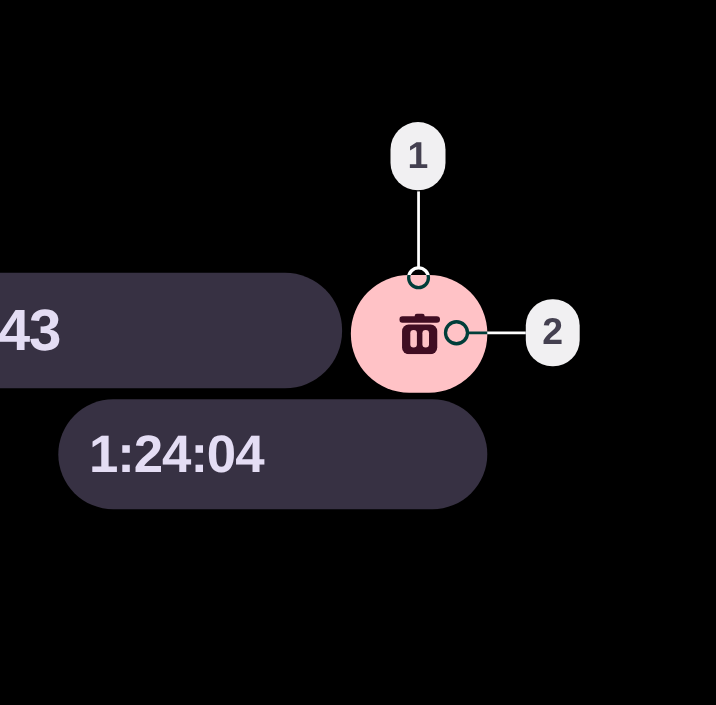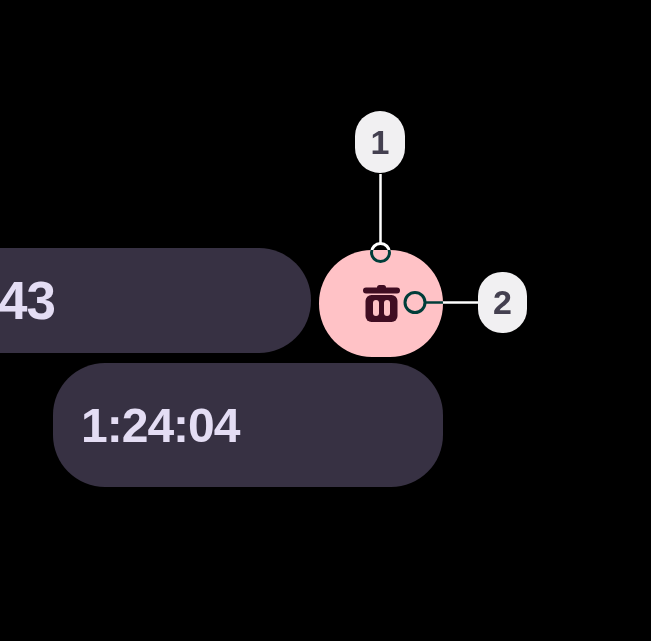--- a/index.html
+++ b/index.html
@@ -31,21 +31,21 @@
     width: 371px;
     height: 105px;
     border-radius: 52px;
     padding-left: 58px;
     font-size: 53px;
   }
   .time-pill--main {
     left: 53px;
     top: 363px;
     width: 390px;
-    height: 124px;
+    height: 100px;
     border-radius: 52px;
     padding-left: 28px;
     font-size: 48px;
   }
   
   .delete-btn {
     position: absolute;
     left: 319px;
     top: 250px;
     width: 124px;

